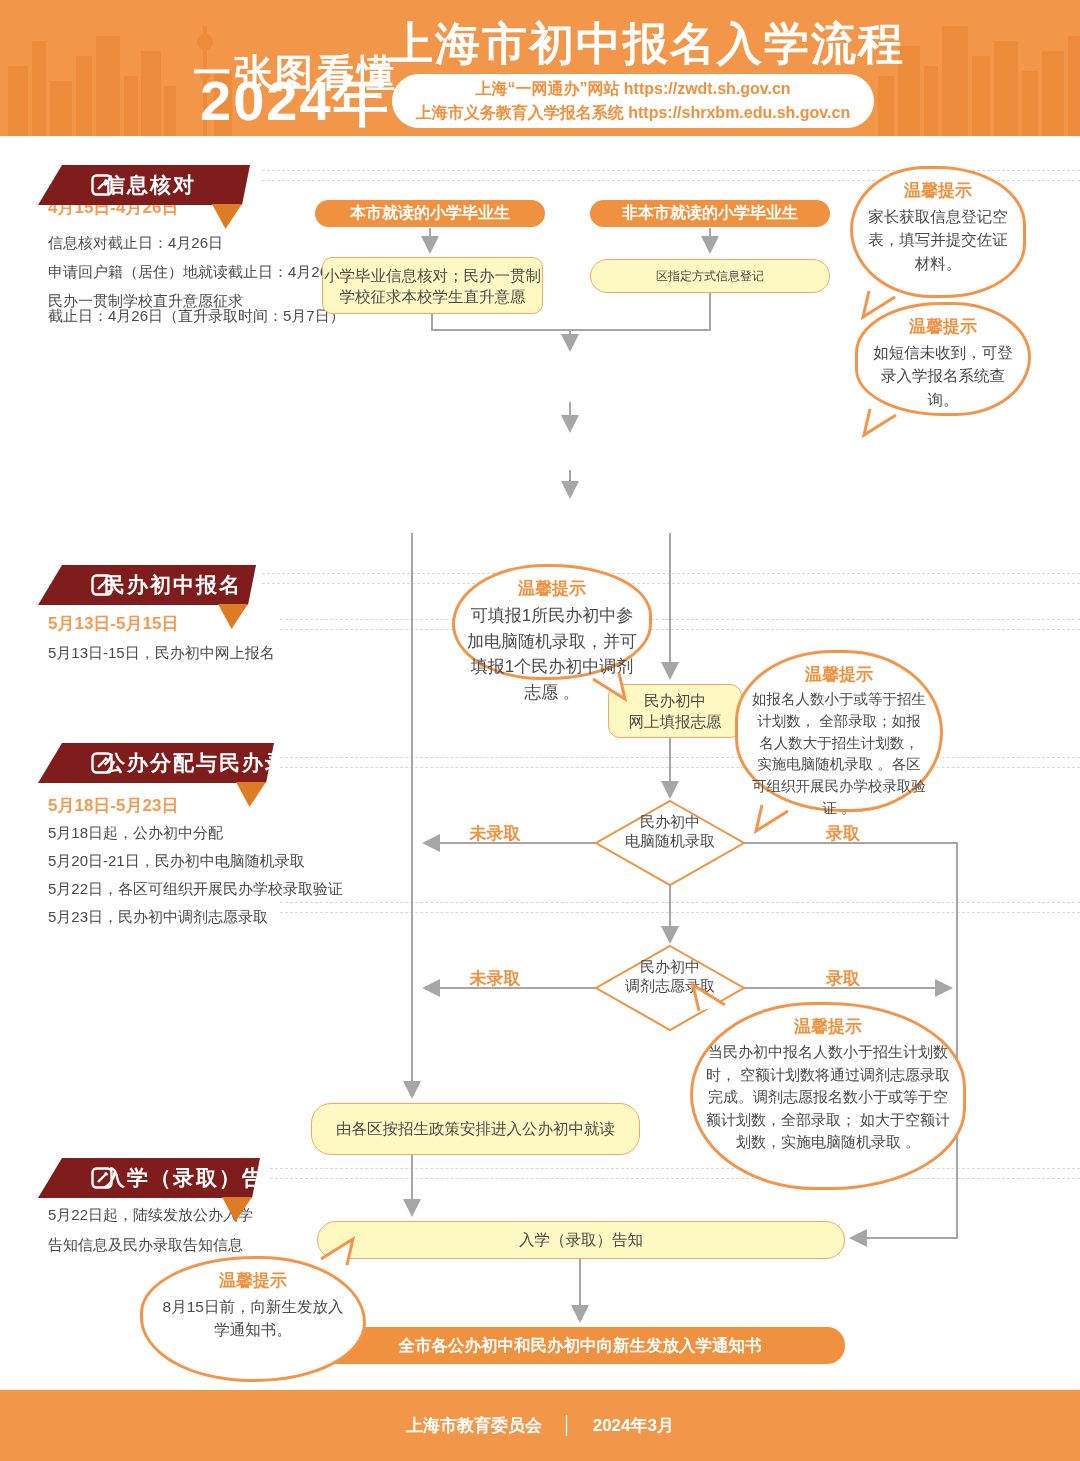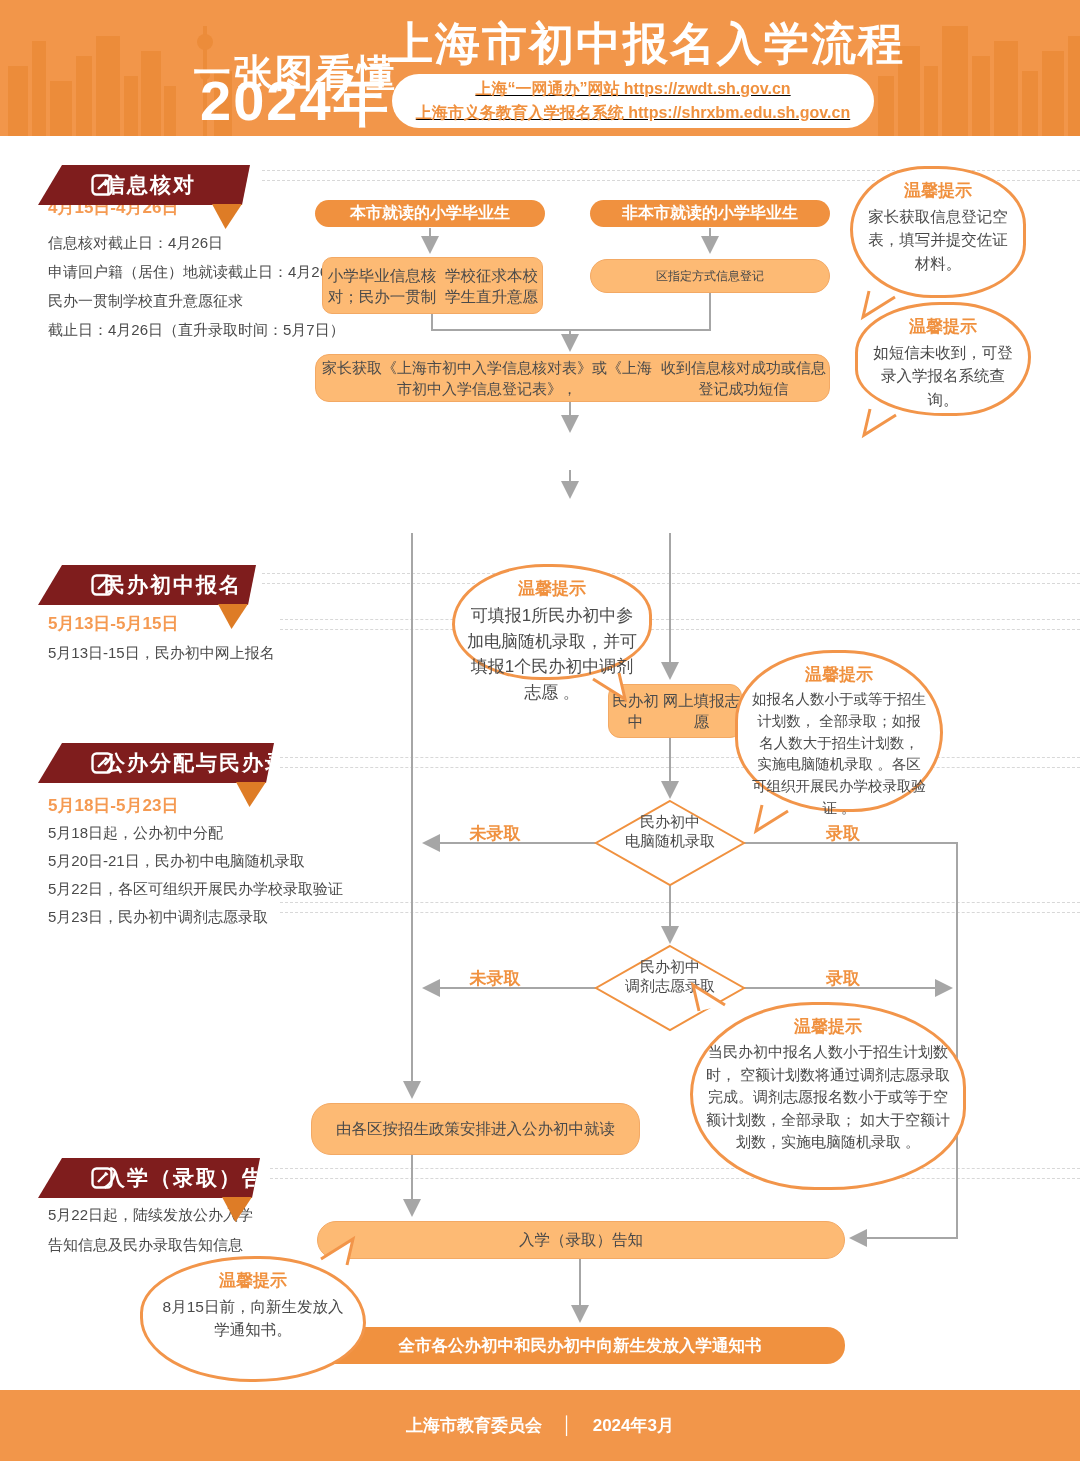--- a/index.html
+++ b/index.html
@@ -7,40 +7,40 @@
         font-family:"Liberation Sans","DejaVu Sans",sans-serif;}
 
   
   .hdr{position:absolute;left:0;top:0;width:1080px;height:136px;background:#F2964A;z-index:2;}
   .bld{position:absolute;background:#EC8C3A;}
   .bld-round{position:absolute;background:#EC8C3A;border-radius:50%;}
   .tagline1{position:absolute;left:193px;top:26px;color:#fff;font-weight:bold;font-size:38px;letter-spacing:3px;margin-top:22px;}
   .tagline2{position:absolute;left:200px;top:64px;color:#fff;font-weight:bold;font-size:56px;letter-spacing:2px;}
   .htitle{position:absolute;left:388px;top:14px;color:#fff;font-weight:bold;font-size:45px;letter-spacing:2px;white-space:nowrap;}
   .hpill{position:absolute;left:392px;top:74px;width:482px;height:54px;background:#fff;border-radius:27px;
-         display:flex;flex-direction:column;justify-content:center;align-items:center;text-decoration:underline;}
+         display:flex;flex-direction:column;justify-content:center;align-items:center;}
   .hpill div{color:#F0913F;font-size:16px;font-weight:bold;line-height:24px;white-space:nowrap;}
 
   
   .dash{position:absolute;height:0;border-top:1px dashed #D8D8D8;z-index:0;}
 
   
   .banner{position:absolute;z-index:2;}
   .band{position:relative;height:40px;background:#7f1d1d;display:flex;align-items:center;
         clip-path:polygon(24px 0,100% 0,calc(100% - 8px) 100%,0 100%);padding-left:52px;box-sizing:border-box;}
   .btitle{color:#fff;font-weight:bold;font-size:21px;letter-spacing:2px;margin-left:14px;white-space:nowrap;}
   .fold{position:absolute;right:8px;top:39px;width:30px;height:25px;background:#DE7C26;
         clip-path:polygon(0 0,100% 0,45% 100%);}
   .bicon{position:absolute;left:52px;top:8px;}
   .sdate{position:absolute;color:#F59A52;font-weight:bold;font-size:17px;white-space:nowrap;}
   .note{position:absolute;color:#4A4A4A;font-size:15px;white-space:nowrap;}
 
   
-  .fbox{position:absolute;background:#fdba74;border:1.5px solid #F3A964;box-sizing:border-box;color:#4A4A4A;
-        display:flex;flex-direction:row;align-items:center;justify-content:center;text-align:center;z-index:2;}
+  .fbox{position:absolute;background:#fef9c3;border:1.5px solid #F3A964;box-sizing:border-box;color:#4A4A4A;
+        display:flex;flex-direction:column;align-items:center;justify-content:center;text-align:center;z-index:2;}
   .pill{position:absolute;height:27px;background:#F0913F;border-radius:13.5px;color:#fff;font-weight:bold;
         font-size:16px;display:flex;align-items:center;justify-content:center;z-index:2;}
   .obar{position:absolute;background:#F0913F;border-radius:18px;color:#fff;font-weight:bold;font-size:16.5px;
         display:flex;align-items:center;justify-content:center;z-index:2;}
   .dlabel{position:absolute;color:#F0913F;font-weight:bold;font-size:17px;width:100px;text-align:center;z-index:2;}
   .dtext{position:absolute;color:#4A4A4A;font-size:15px;line-height:19px;width:148px;text-align:center;z-index:2;}
 
   
   .wires{position:absolute;left:0;top:0;z-index:1;}
 
@@ -145,35 +145,31 @@
         <path d="M8 16 L16.5 7.5 M15 6.5 L17.6 9" stroke="#fff" stroke-width="2.4" fill="none"></path>
       </svg>
       <span class="btitle">信息核对</span>
     </div>
     <div class="fold"></div>
   </div>
   <div class="sdate" style="left:48px;top:196px">4月15日-4月26日</div>
   <div class="note" style="left:48px;top:234px">信息核对截止日：4月26日</div>
   <div class="note" style="left:48px;top:263px">申请回户籍（居住）地就读截止日：4月26日</div>
   <div class="note" style="left:48px;top:292px">民办一贯制学校直升意愿征求</div>
-  <div class="note" style="left:48px;top:321px">截止日：4月26日（直升录取时间：5月7日）</div>
+  <div class="note" style="left:48px;top:307px">截止日：4月26日（直升录取时间：5月7日）</div>
 
   <div class="pill" style="left:315px;top:200px;width:230px">本市就读的小学毕业生</div>
   <div class="pill" style="left:590px;top:200px;width:240px">非本市就读的小学毕业生</div>
 
   <div class="fbox" style="left:322px;top:257px;width:221px;height:57px;border-radius:10px;font-size:15.5px;line-height:21px">
     <div>小学毕业信息核对；民办一贯制</div>
     <div>学校征求本校学生直升意愿</div>
   </div>
   <div class="fbox" style="left:590px;top:259px;width:240px;height:34px;border-radius:17px;font-size:12px">区指定方式信息登记</div>
 
-  <div class="fbox" style="left:315px;top:354px;width:515px;height:48px;border-radius:14px;font-size:15px;line-height:21px">
-    <div>家长获取《上海市初中入学信息核对表》或《上海市初中入学信息登记表》，</div>
-    <div>收到信息核对成功或信息登记成功短信</div>
-  </div>
 
   <div class="banner" style="left:38px;top:565px;width:218px">
     <div class="band">
       <svg class="bicon" width="24" height="24" viewBox="0 0 24 24">
         <rect x="2.5" y="2.5" width="19" height="19" rx="4" fill="none" stroke="#fff" stroke-width="2.4"></rect>
         <path d="M8 16 L16.5 7.5 M15 6.5 L17.6 9" stroke="#fff" stroke-width="2.4" fill="none"></path>
       </svg>
       <span class="btitle">民办初中报名</span>
     </div>
     <div class="fold"></div>

